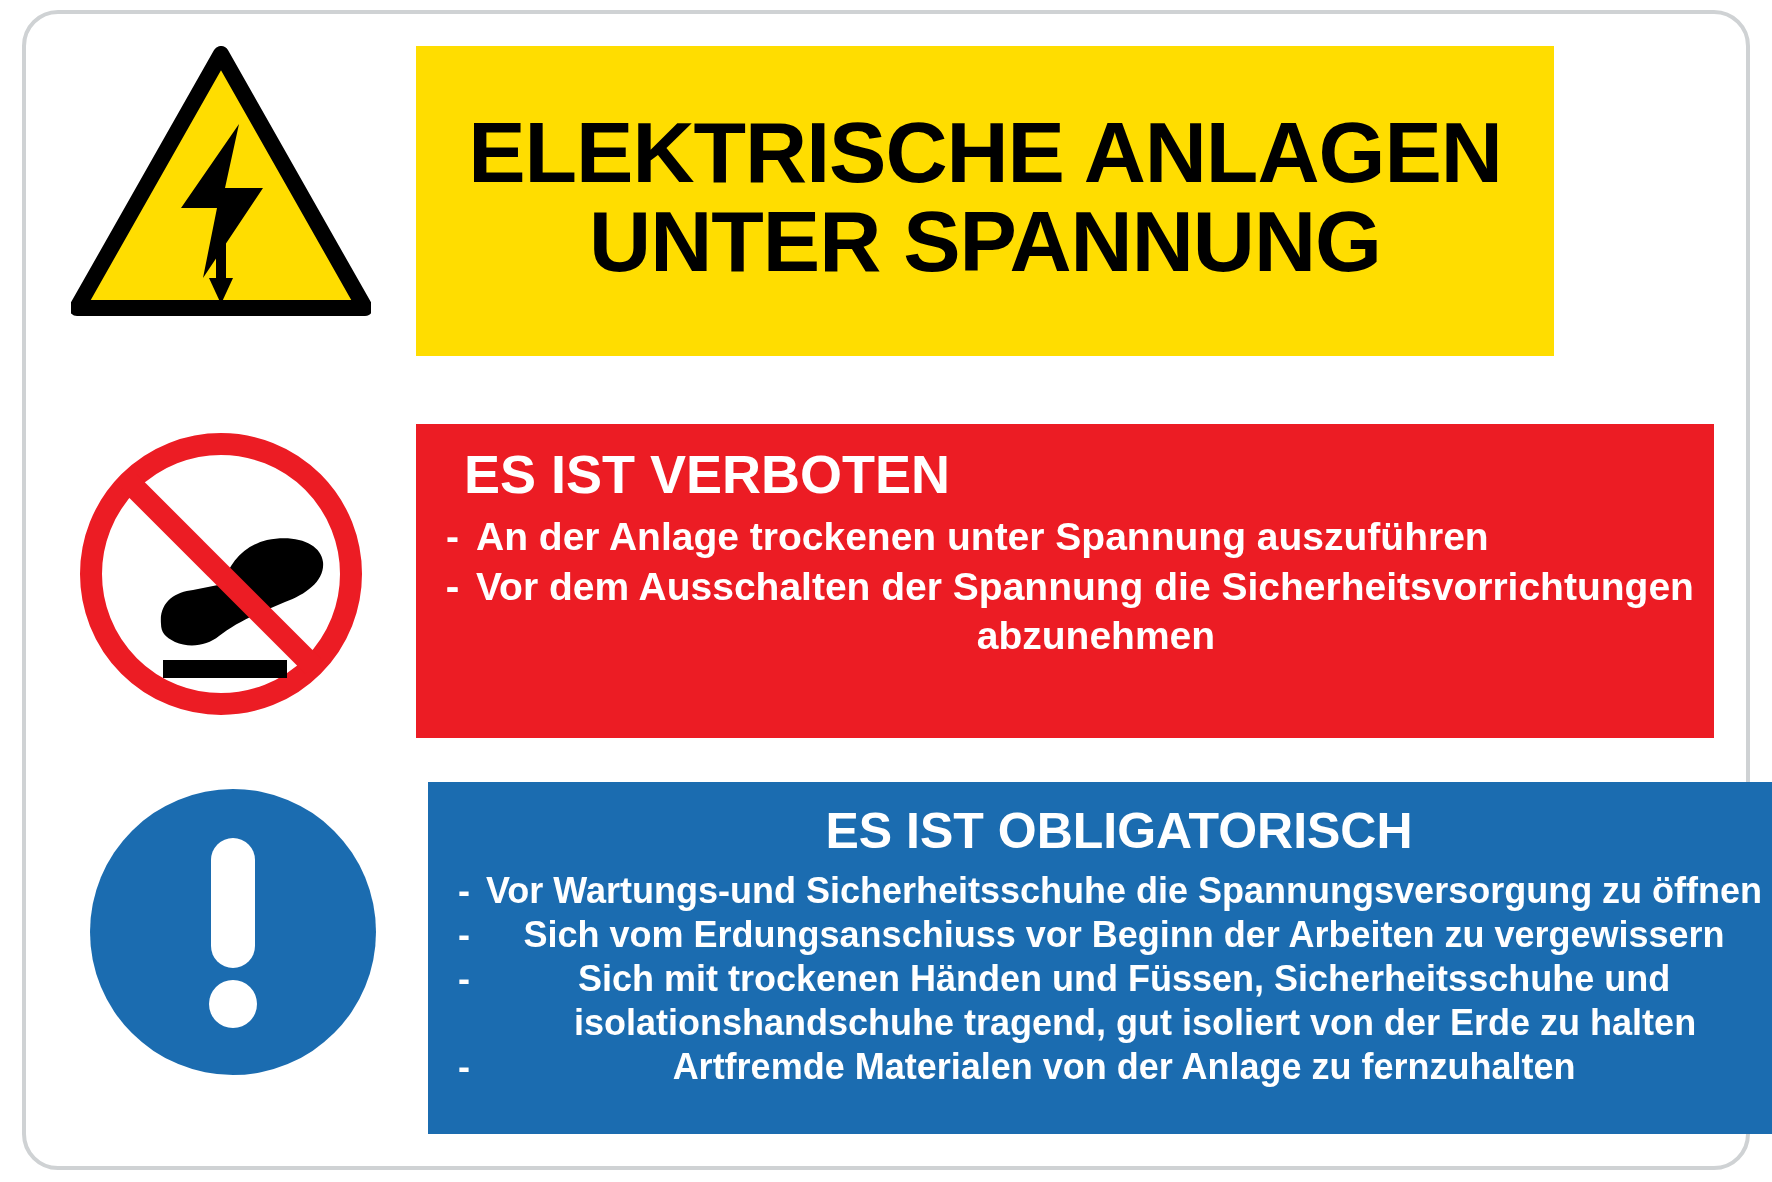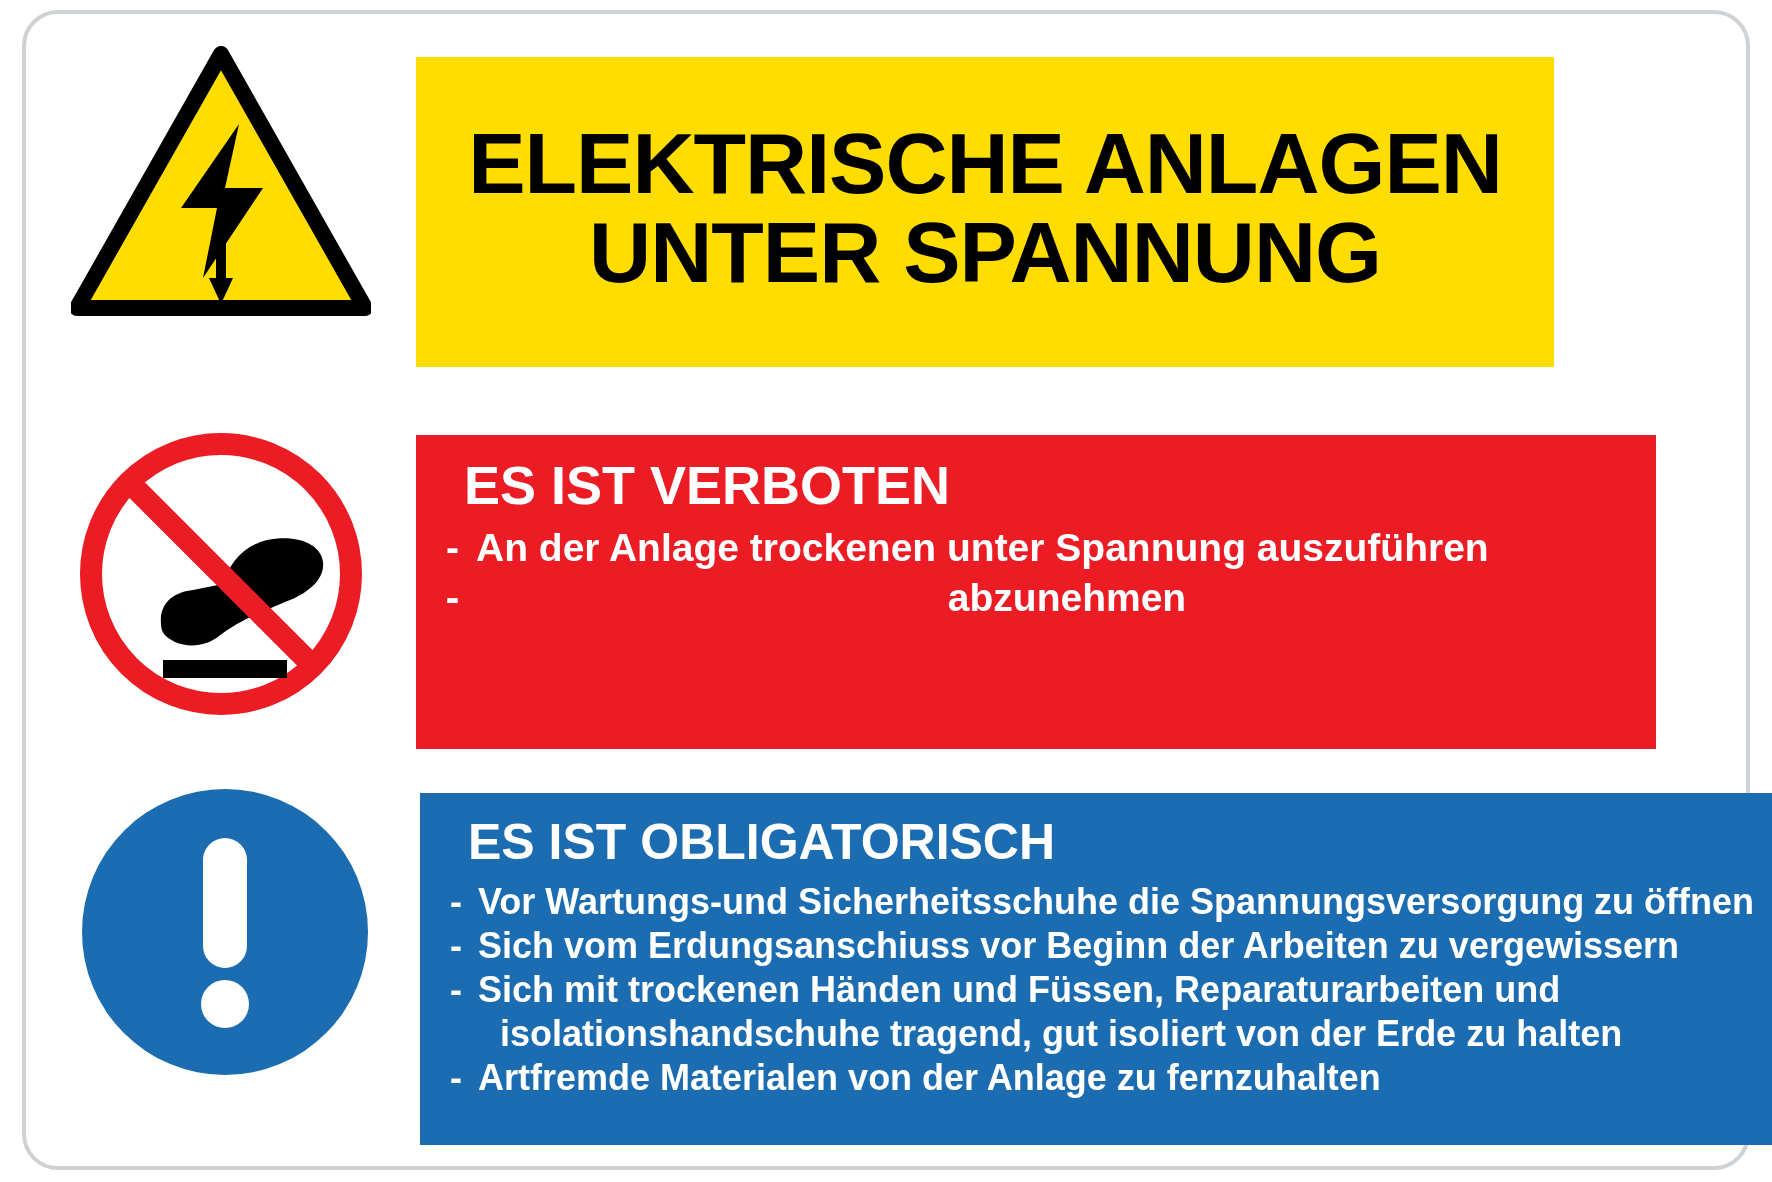--- a/index.html
+++ b/index.html
@@ -36,21 +36,20 @@
   .icon-cell {
     flex: 0 0 390px;
     display: flex;
     align-items: center;
     justify-content: center;
   }
 
   .panel {
     flex: 1 1 auto;
     box-sizing: border-box;
-    margin-top: 11px;
   }
 
   
   .row-warning {
     left: 0; top: 32px;
     width: 1720px; height: 330px;
   }
   .panel-yellow {
     background: #FFDD00;
     height: 310px;
@@ -116,22 +115,22 @@
     left: 0;
     top: 0;
   }
   .panel-red li.cont {
     padding-left: 52px;
     text-align: center;
   }
 
   
   .row-mandatory {
-    left: 4px; top: 768px;
-    width: 1720px; height: 360px;
+    left: 12px; top: 768px;
+    width: 1720px; height: 360px; text-align: center;
   }
   .panel-blue {
     background: #1B6CB0;
     height: 352px;
     margin-right: 30px;
     padding: 16px 20px 10px 30px;
   }
   .panel-blue .heading {
     color: #ffffff;
     font-weight: bold;
@@ -193,41 +192,41 @@
           <rect x="92" y="236" width="124" height="18" fill="#000000"></rect>
           <line x1="58" y1="58" x2="242" y2="242" stroke="#EC1C24" stroke-width="22" stroke-linecap="butt"></line>
         </svg>
       </div>
     </div>
     <div class="panel panel-red">
       <div class="heading">ES IST VERBOTEN</div>
       <ul>
         <li><span class="dash">-</span><span>An der Anlage trockenen unter Spannung auszuführen</span></li>
         <li><span class="dash">-</span></li>
-        <li><span class="dash">-</span></li>
+        <li><span class="dash">-</span><span>Vor dem Ausschalten der Spannung die Sicherheitsvorrichtungen</span></li>
         <li class="cont"><span>abzunehmen</span></li>
       </ul>
     </div>
   </div>
 
   <div class="row row-mandatory">
     <div class="icon-cell">
       <div>
         <svg width="300" height="300" viewBox="0 0 300 300">
           <circle cx="150" cy="150" r="143" fill="#1B6CB0"></circle>
           <rect x="128" y="56" width="44" height="130" rx="22" fill="#ffffff"></rect>
           <circle cx="150" cy="222" r="24" fill="#ffffff"></circle>
         </svg>
       </div>
     </div>
     <div class="panel panel-blue">
       <div class="heading">ES IST OBLIGATORISCH</div>
       <ul>
         <li><span class="dash">-</span><span>Vor Wartungs-und Sicherheitsschuhe die Spannungsversorgung zu öffnen</span></li>
         <li><span class="dash">-</span><span>Sich vom Erdungsanschiuss vor Beginn der Arbeiten zu vergewissern</span></li>
-        <li><span class="dash">-</span><span>Sich mit trockenen Händen und Füssen, Reparaturarbeiten und</span></li>
+        <li><span class="dash">-</span><span>Sich mit trockenen Händen und Füssen, Sicherheitsschuhe und</span></li>
         <li class="cont"><span>isolationshandschuhe tragend, gut isoliert von der Erde zu halten</span></li>
         <li><span class="dash">-</span><span>Artfremde Materialen von der Anlage zu fernzuhalten</span></li>
       </ul>
     </div>
   </div>
 
 </div>
 
 </body></html>

